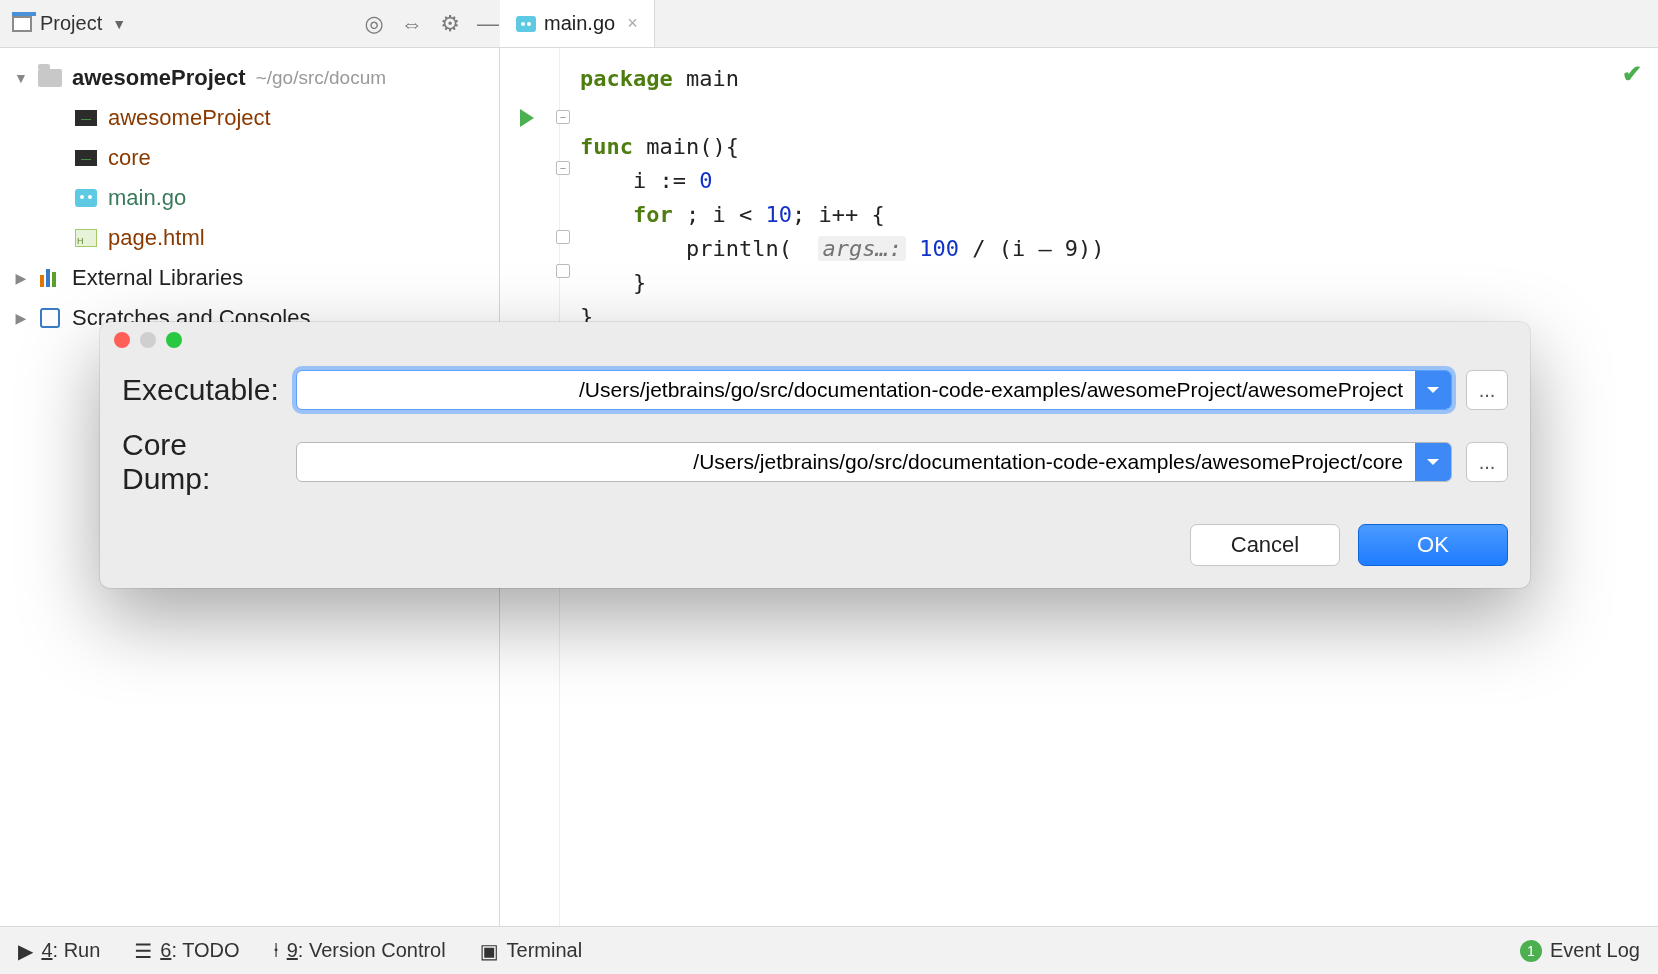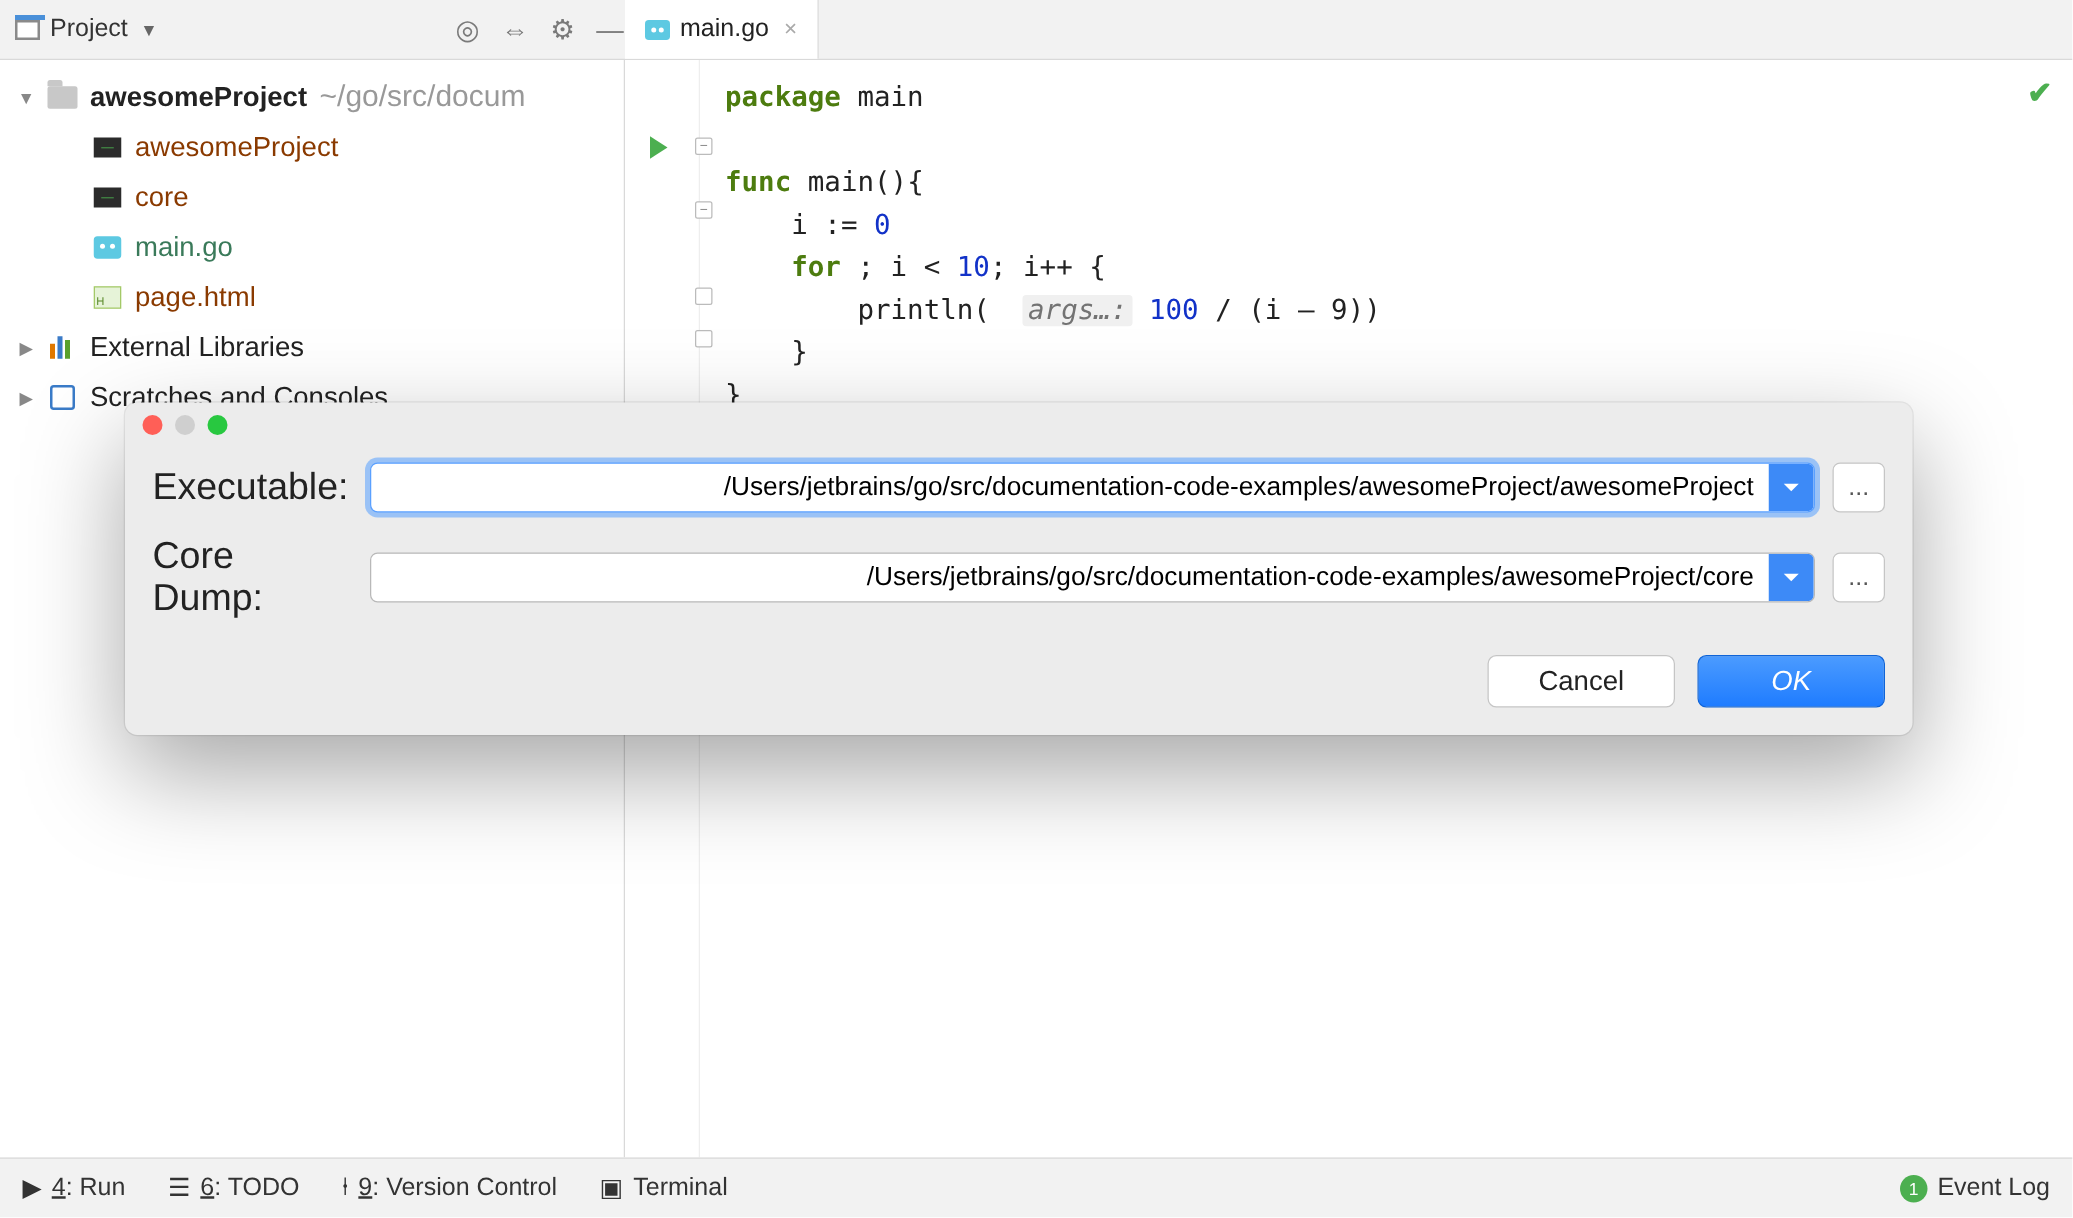--- a/index.html
+++ b/index.html
@@ -104,21 +104,21 @@
 .lib-icn span:nth-child(1){height:12px; background:#e07800;}
 .lib-icn span:nth-child(2){height:18px; background:#3a7bc8;}
 .lib-icn span:nth-child(3){height:15px; background:#5aa02c;}
 .scratch-icn {
   width:20px; height:20px; border:2px solid #3a7bc8; border-radius:3px;
   position:relative;
 }
 .label-bold { font-weight:600; }
 .label-brown { color:#8a3a00; }
 .label-green { color:#3a7a5a; }
-.label-grey { color:#999; font-size:24px; }
+.label-grey { color:#999; font-size:19px; }
 
 
 .tabbar {
   position:absolute;
   left:500px; right:0; top:0; height:48px;
   background:#f2f2f2;
   border-bottom:1px solid #d9d9d9;
   display:flex; align-items:stretch;
 }
 .tab {
@@ -250,21 +250,21 @@
 .btn {
   min-width:150px; height:42px;
   border-radius:7px; font-size:22px;
   display:flex; align-items:center; justify-content:center;
 }
 .btn-default {
   background:#fff; border:1px solid #c5c5c5; color:#222;
 }
 .btn-primary {
   background:linear-gradient(#4b9bff,#1f7cff);
-  border:1px solid #0f64d8; color:#fff;font-style:italic;
+  border:1px solid #0f64d8; color:#fff;
 }
 </style>
 </head>
 <body>
 
 <div class="project-header">
   <span class="proj-icon"></span>
   <span class="label">Project</span>
   <span class="chev">▼</span>
   <span class="spacer"></span>

